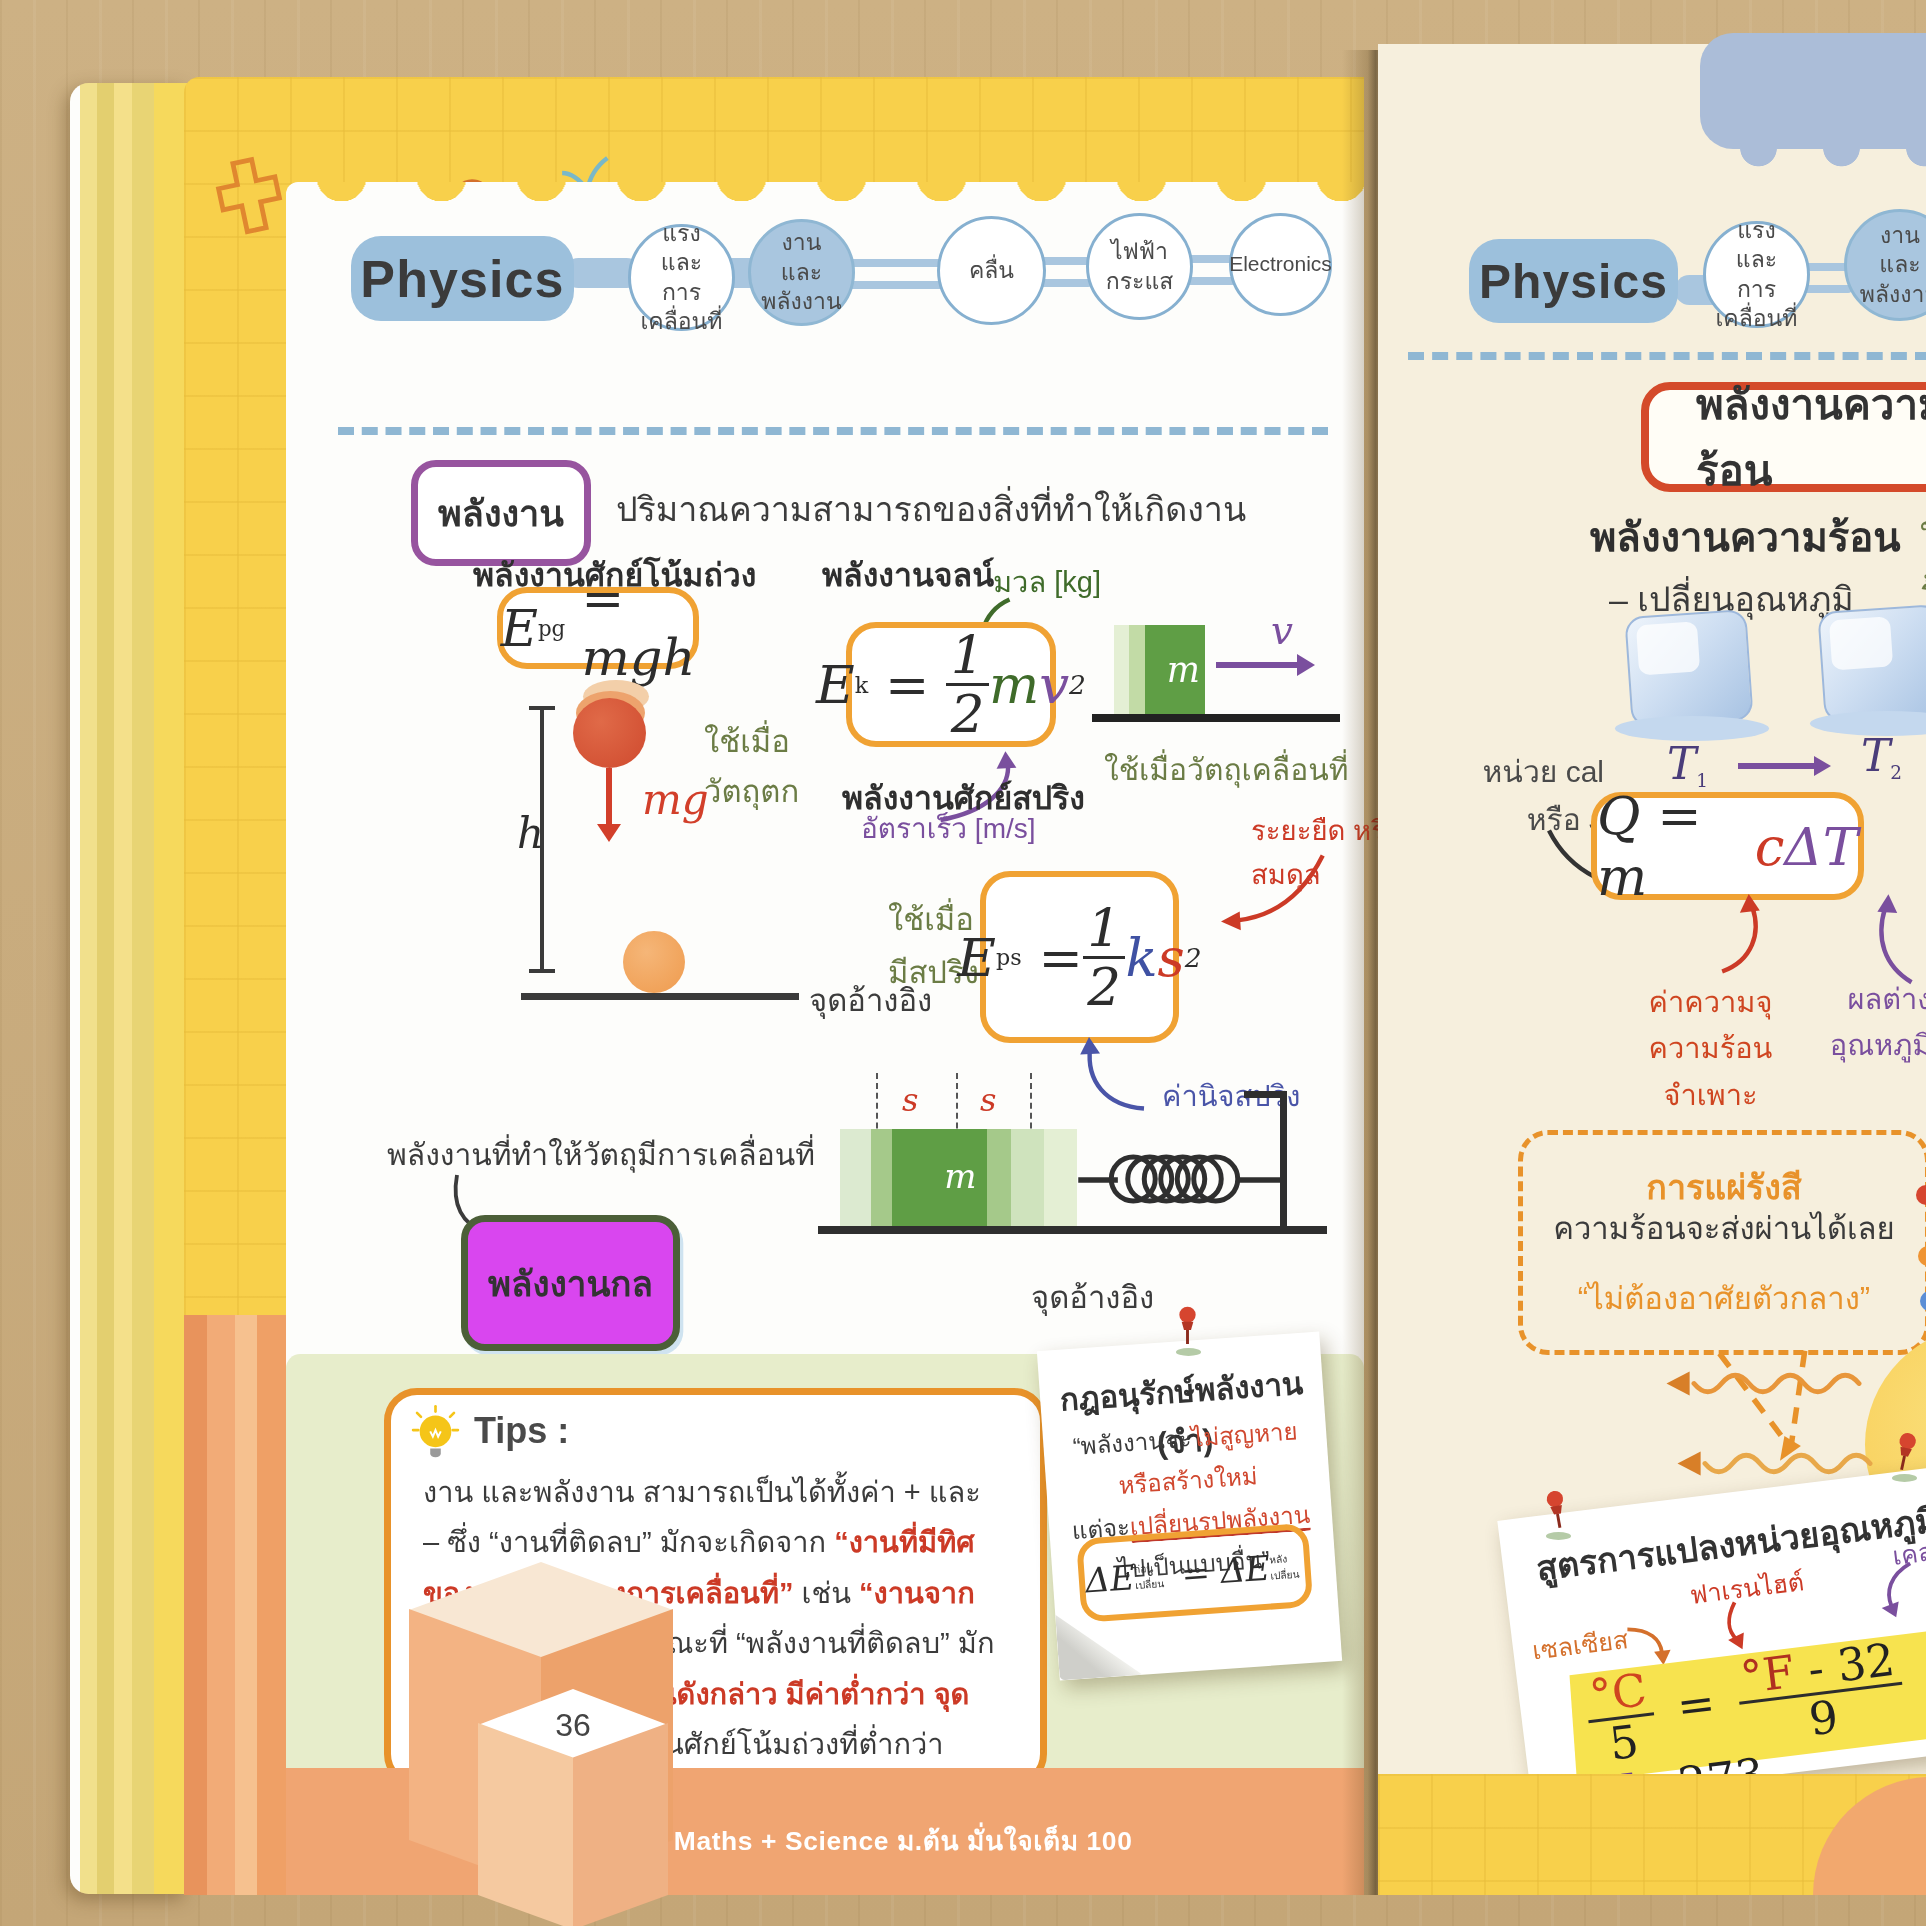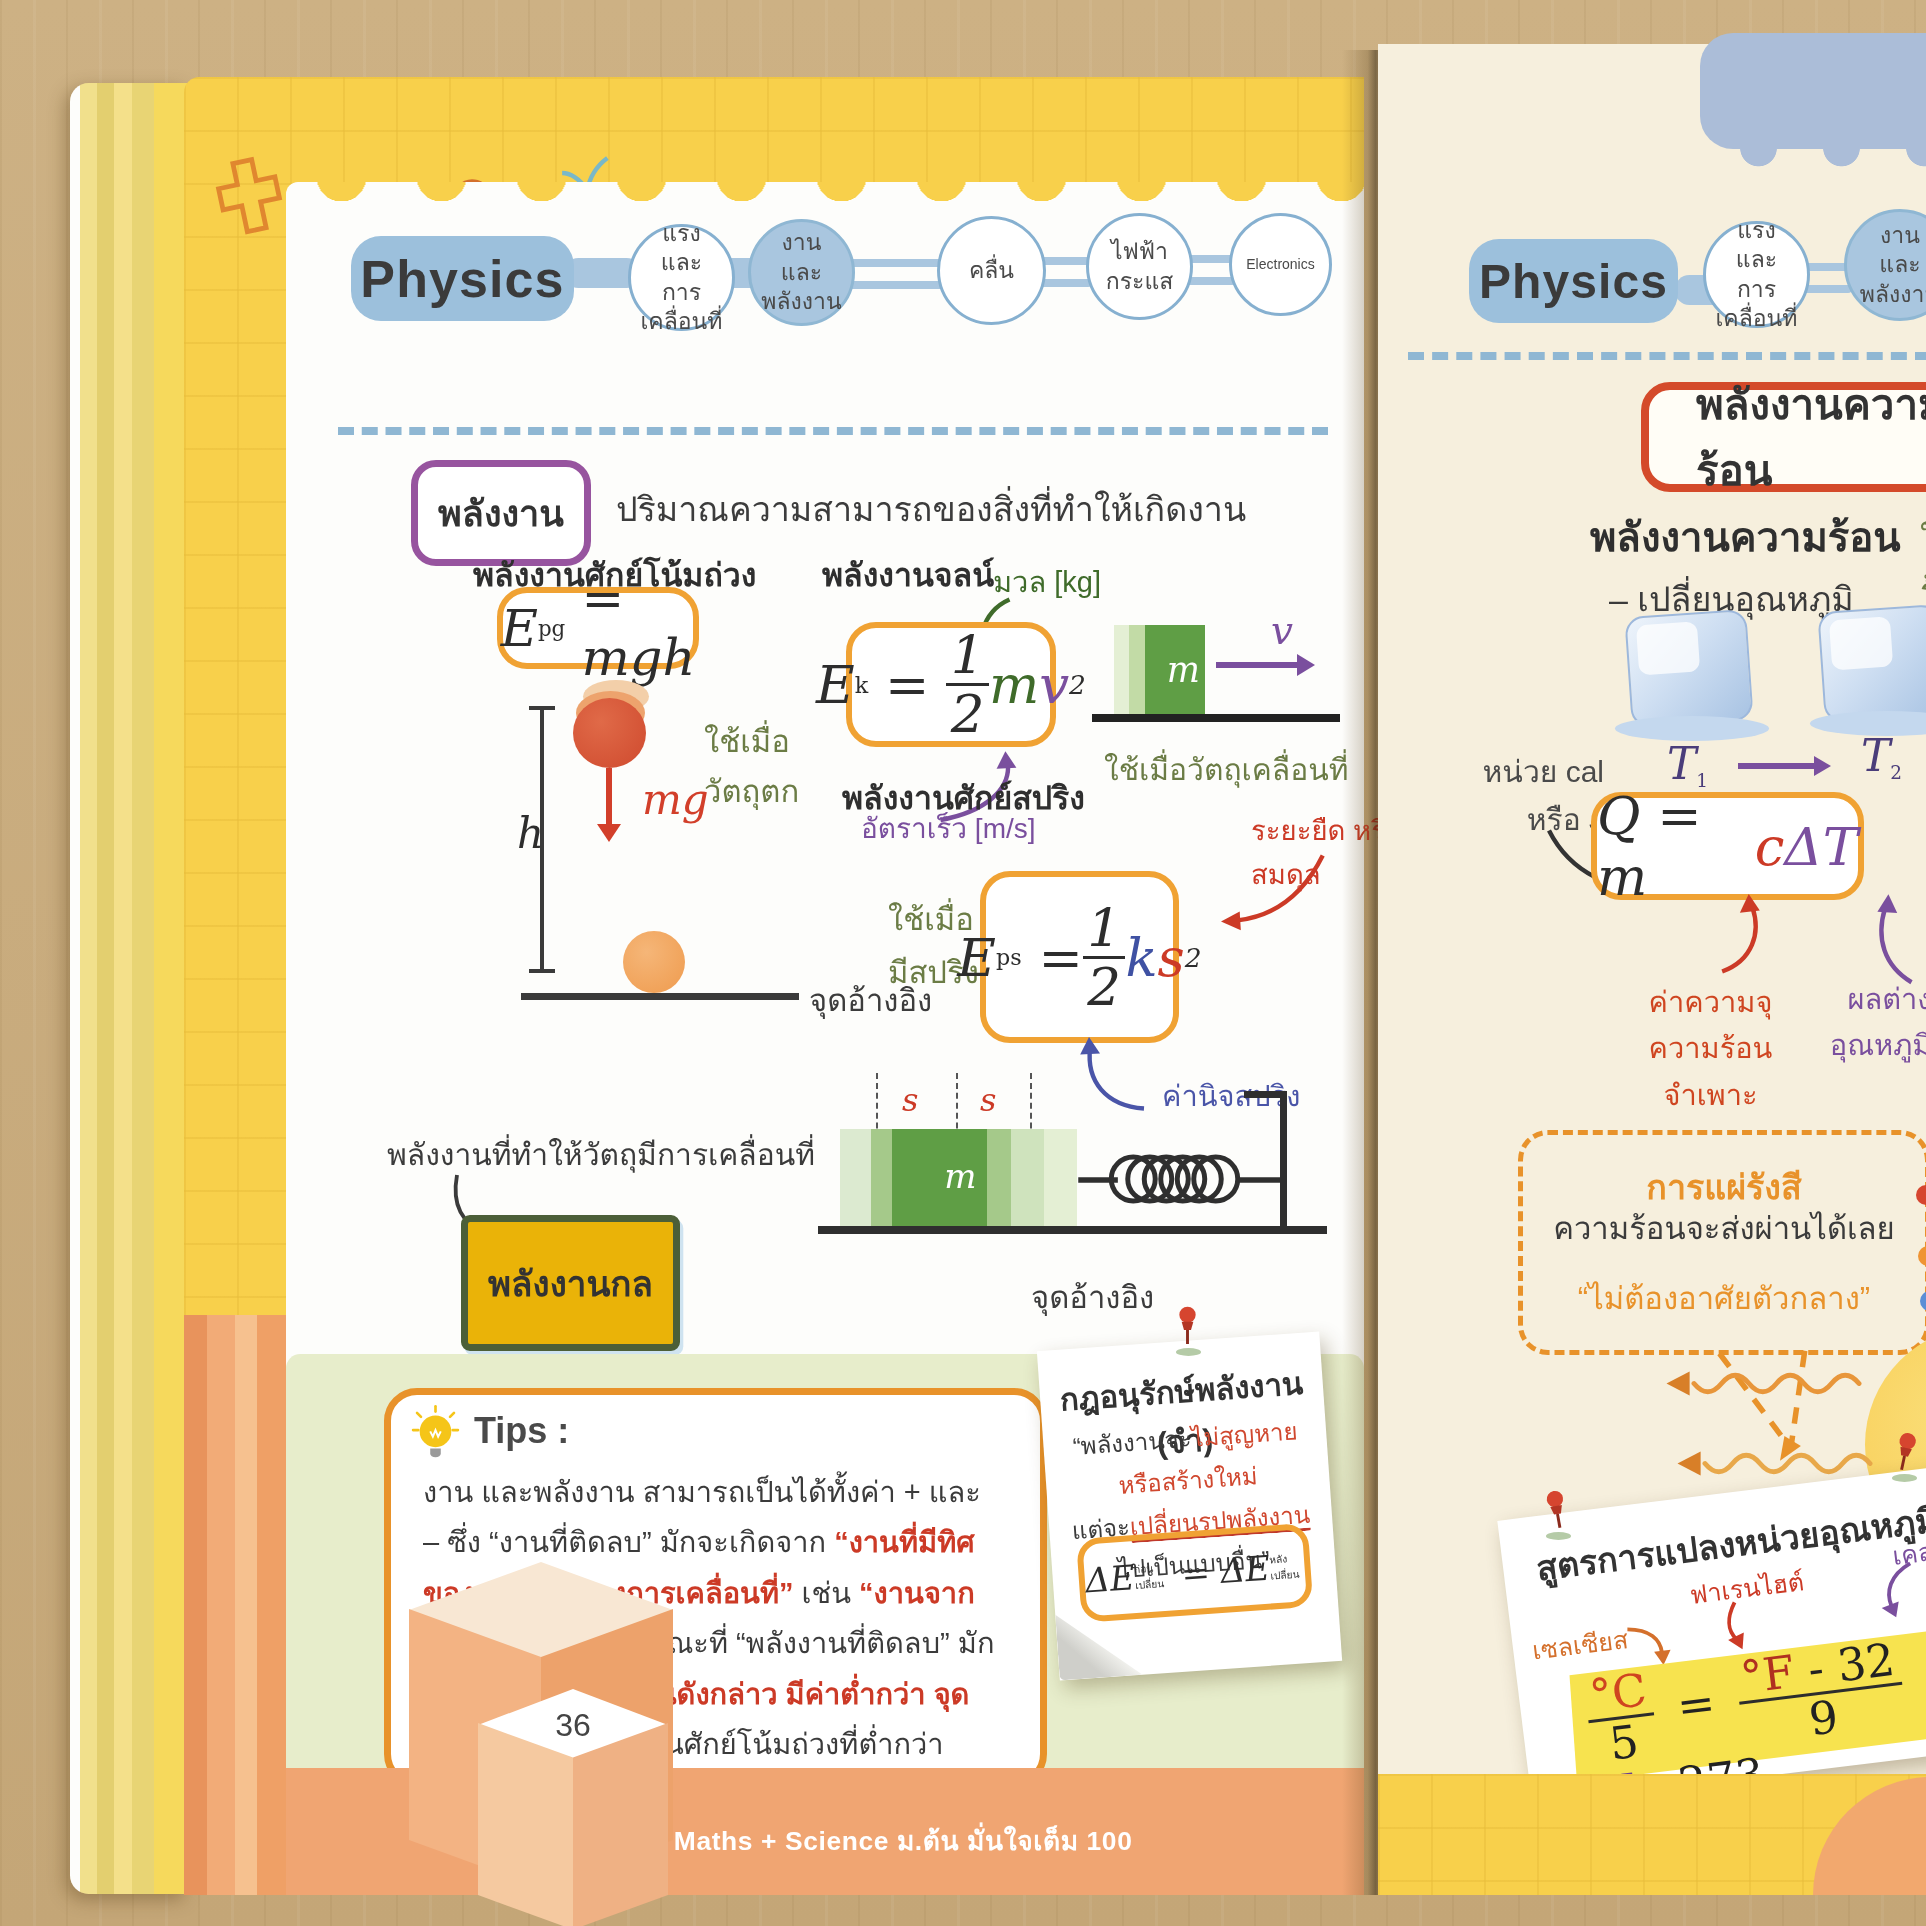--- a/index.html
+++ b/index.html
@@ -140,21 +140,21 @@
     </div>
     <div class="node abs pre" style="left:342px;top:42px;width:101px;height:101px"><span>แรง
 และ
 การเคลื่อนที่</span></div>
     <div class="node active abs pre" style="left:462px;top:37px;width:101px;height:101px"><span>งาน
 และ
 พลังงาน</span></div>
     <div class="node abs pre" style="left:651px;top:34px;width:103px;height:103px"><span>คลื่น</span></div>
     <div class="node abs pre" style="left:800px;top:31px;width:101px;height:101px"><span>ไฟฟ้า
 กระแส</span></div>
-    <div class="node abs pre" style="left:943px;top:31px;width:97px;height:97px;font-size:14px"><span>Electronics</span></div>
+    <div class="node abs pre" style="left:943px;top:31px;width:97px;height:97px;font-size:21px"><span>Electronics</span></div>
 
     <div class="divider abs" style="left:52px;top:245px;width:990px"></div>
 
     <div class="abs" style="left:125px;top:278px;width:166px;height:92px;border:7.2px solid #97549f;border-radius:25px;background:#fff;display:flex;align-items:center;justify-content:center;font-size:36px;font-weight:700;color:#333">
       <span>พลังงาน</span>
     </div>
     <div class="abs" style="left:330px;top:300px;width:715px;font-size:34px;color:#3c3c3c">ปริมาณความสามารถของสิ่งที่ทำให้เกิดงาน</div>
 
     <div class="sec-title abs" style="left:187px;top:367px">พลังงานศักย์โน้มถ่วง</div>
     <div class="obox abs serif" style="left:211px;top:405px;width:190px;height:70px;display:flex;align-items:center;justify-content:center;font-size:51px">
@@ -175,21 +175,21 @@
 วัตถุตก</div>
     <div class="abs" style="left:337px;top:749px;width:62px;height:62px;border-radius:50%;background:radial-gradient(circle at 38% 34%,#f5b678,#ef9b4e)"></div>
     <div class="darkline abs" style="left:235px;top:811px;width:278px;height:7.2px"></div>
     <div class="abs" style="left:523px;top:793px;font-size:31px;color:#3c3c3c">จุดอ้างอิง</div>
 
     <div class="abs" style="left:101px;top:949px;font-size:30px;color:#3b3b3b">พลังงานที่ทำให้วัตถุมีการเคลื่อนที่</div>
     <svg class="abs" style="left:160px;top:990px;width:66px;height:72px" viewBox="0 0 120 130">
       <path d="M20 5 C 10 60, 30 95, 70 108" fill="none" stroke="#3b3b3b" stroke-width="7"></path>
       <polygon points="92,112 58,122 66,92" fill="#3b3b3b"></polygon>
     </svg>
-    <div class="abs" style="left:175px;top:1033px;width:205px;height:122px;border:7.2px solid #4c5f38;border-radius:9px;background:#eab308;box-shadow:3.3px 4.4px 0 #cfe3f0;display:flex;align-items:center;justify-content:center;font-size:35px;font-weight:700;color:#333">
+    <div class="abs" style="left:175px;top:1033px;width:205px;height:122px;border:7.2px solid #4c5f38;border-radius:24px;background:#d946ef;box-shadow:3.3px 4.4px 0 #cfe3f0;display:flex;align-items:center;justify-content:center;font-size:35px;font-weight:700;color:#333">
       <span>พลังงานกล</span>
     </div>
 
     <div class="sec-title abs" style="left:536px;top:367px">พลังงานจลน์</div>
     <div class="abs green-t" style="left:707px;top:377px;font-size:29px">มวล [kg]</div>
     <svg class="abs" style="left:671px;top:413px;width:61px;height:99px" viewBox="0 0 110 180">
       <path d="M95 8 C 45 30, 28 90, 52 150" fill="none" stroke="#3f6b2a" stroke-width="8"></path>
       <polygon points="58,178 32,148 66,142" fill="#3f6b2a"></polygon>
     </svg>
     <div class="obox abs serif" style="left:560px;top:440px;width:198px;height:113px;display:flex;align-items:center;justify-content:center;font-size:53px">

